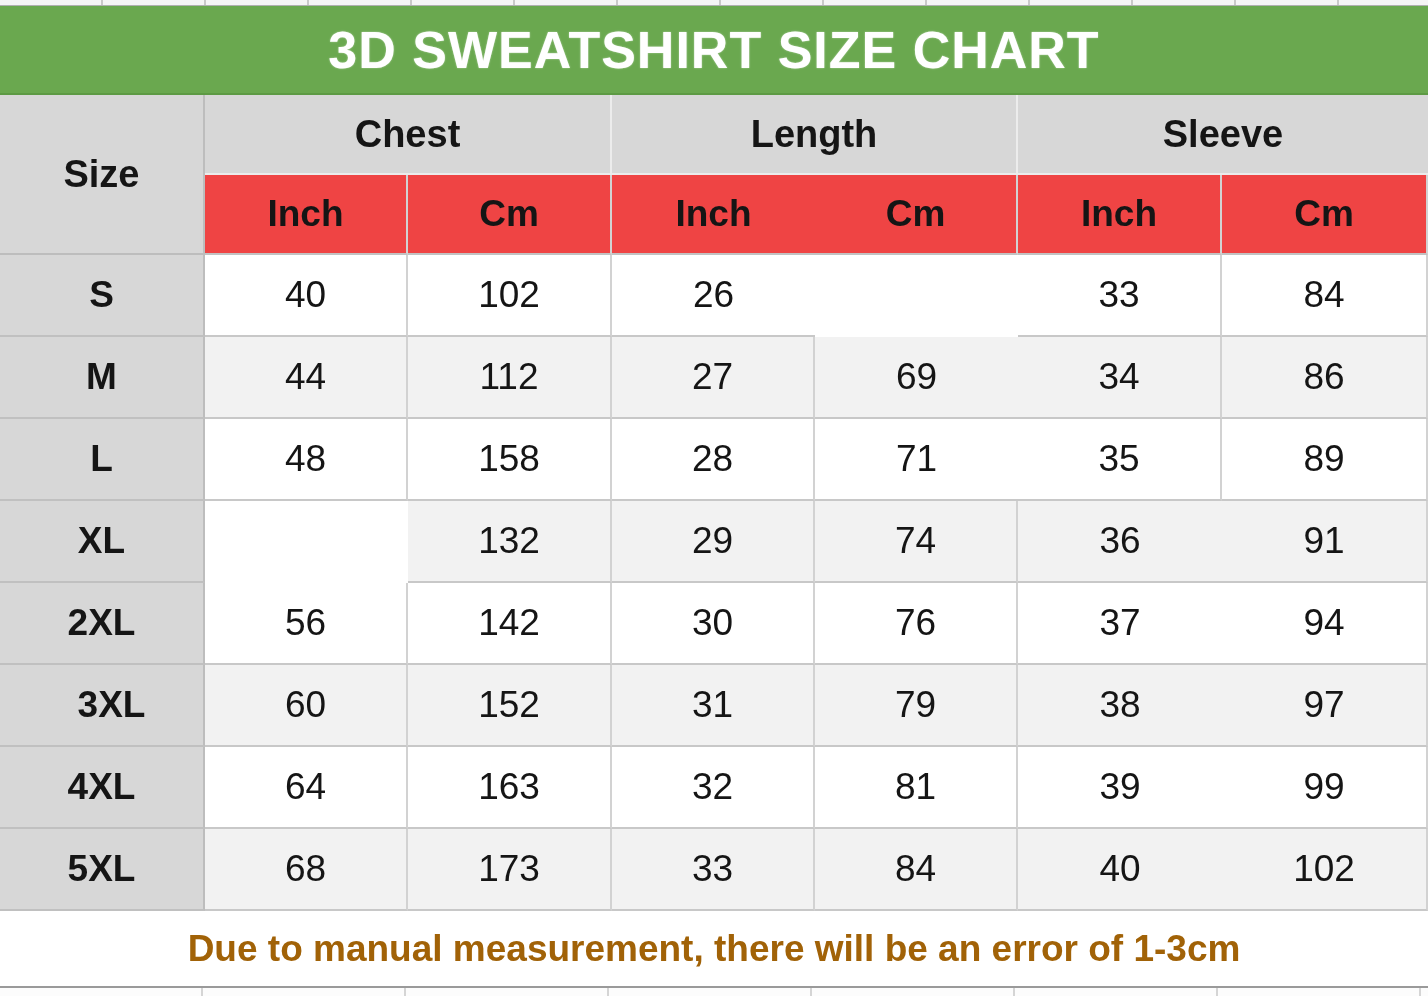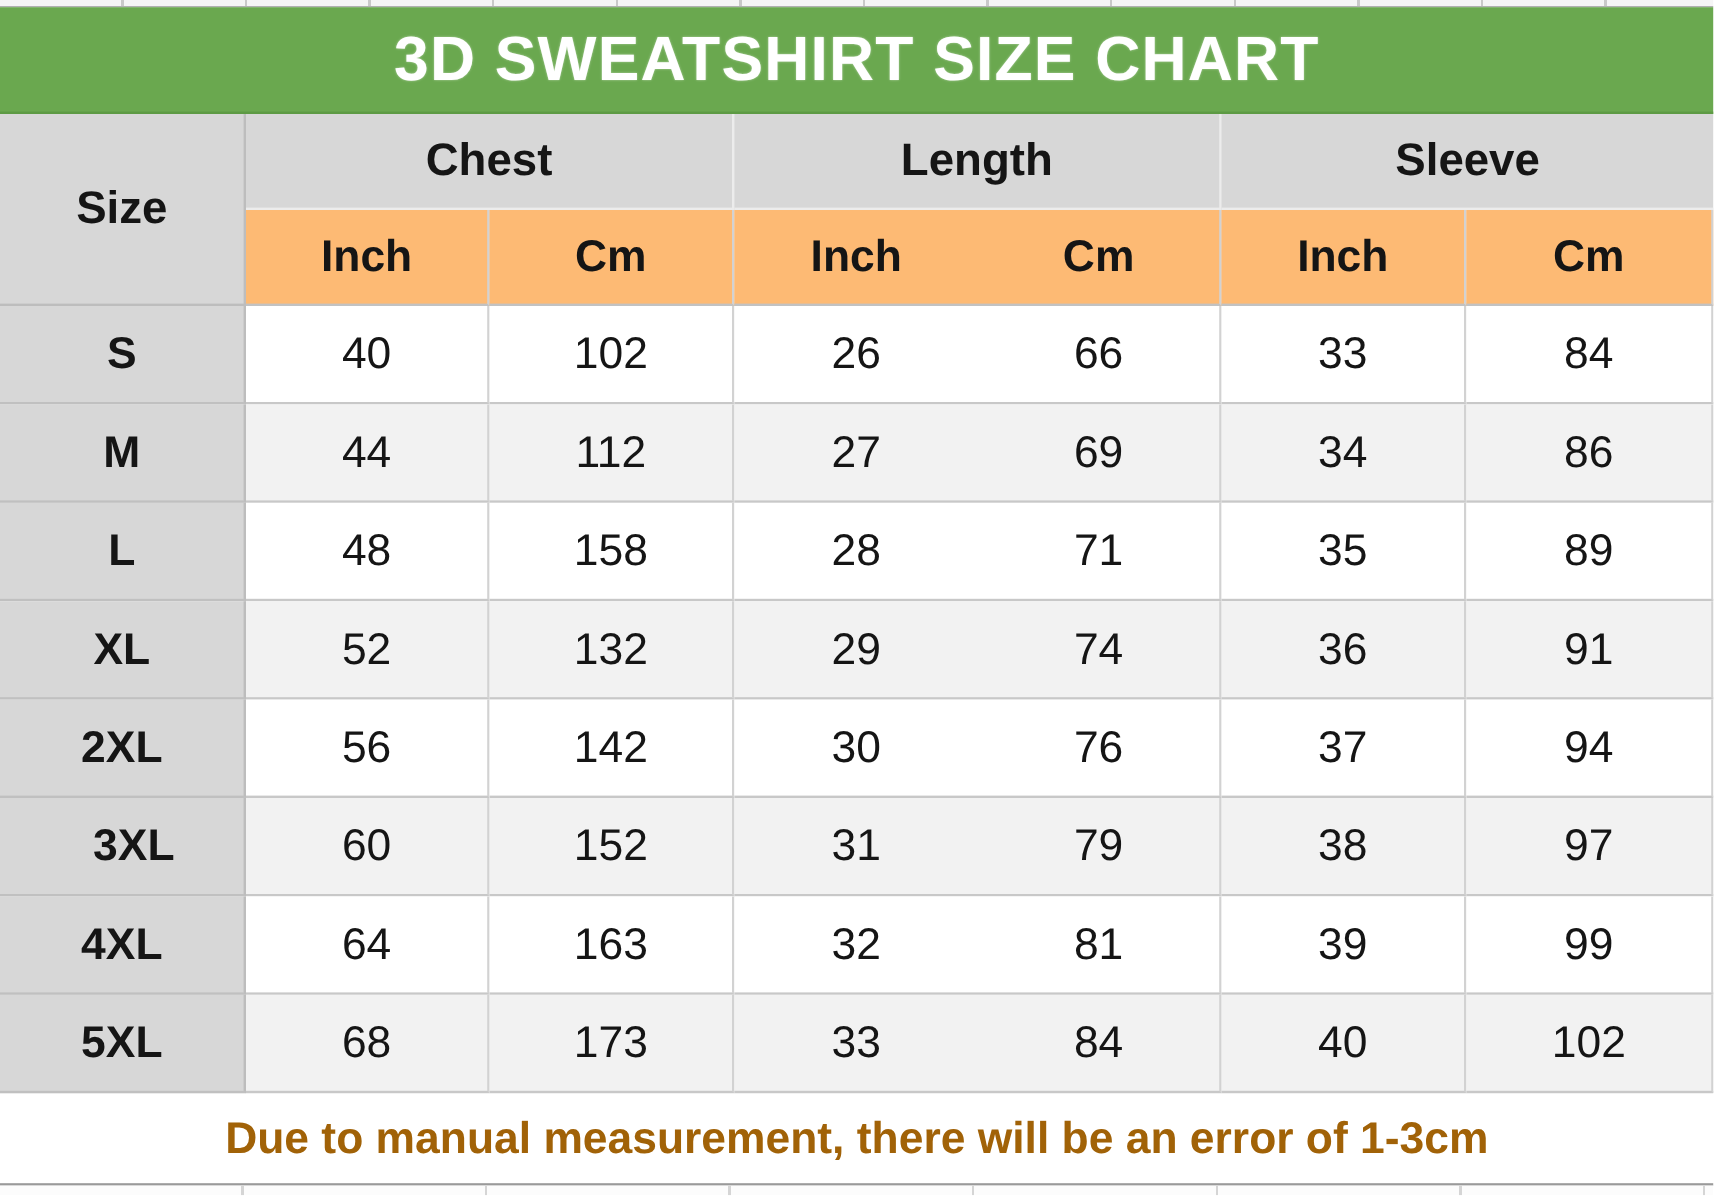--- a/index.html
+++ b/index.html
@@ -79,21 +79,21 @@
     font-size: 38px;
     border-right-color: #ececec;
     border-bottom-color: #ececec;
   }
   .g1 { grid-column: 2 / 4; }
   .g2 { grid-column: 4 / 6; }
   .g3 { grid-column: 6 / 8; border-right: none; }
 
   .unit {
     grid-row: 2;
-    background: #fdba74;
+    background: #ef4444;
     font-weight: bold;
     border-bottom-color: #c2c2c2;
   }
 
   .size-cell {
     background: #d7d7d7;
     font-weight: bold;
     border-right-color: #bdbdbd;
     border-bottom-color: #c0c0c0;
   }
@@ -134,39 +134,37 @@
     <div class="cell unit">Cm</div>
     <div class="cell unit">Inch</div>
     <div class="cell unit">Cm</div>
     <div class="cell unit">Inch</div>
     <div class="cell unit">Cm</div>
 
   <div class="cell size-cell" style="grid-area: 3 / 1;">S</div>
       <div class="cell val-cell" style="grid-area: 3 / 2;">40</div>
       <div class="cell val-cell" style="grid-area: 3 / 3;">102</div>
       <div class="cell val-cell" style="grid-area: 3 / 4;">26</div>
-      <div class="cell val-cell" style="grid-area: 3 / 5;">66</div>
       <div class="cell val-cell" style="grid-area: 3 / 6;">33</div>
       <div class="cell val-cell" style="grid-area: 3 / 7;">84</div>
       <div class="cell size-cell" style="grid-area: 4 / 1;">M</div>
       <div class="cell val-cell alt" style="grid-area: 4 / 2;">44</div>
       <div class="cell val-cell alt" style="grid-area: 4 / 3;">112</div>
       <div class="cell val-cell alt" style="grid-area: 4 / 4;">27</div>
       <div class="cell val-cell alt" style="grid-area: 4 / 5;">69</div>
       <div class="cell val-cell alt" style="grid-area: 4 / 6;">34</div>
       <div class="cell val-cell alt" style="grid-area: 4 / 7;">86</div>
       <div class="cell size-cell" style="grid-area: 5 / 1;">L</div>
       <div class="cell val-cell" style="grid-area: 5 / 2;">48</div>
       <div class="cell val-cell" style="grid-area: 5 / 3;">158</div>
       <div class="cell val-cell" style="grid-area: 5 / 4;">28</div>
       <div class="cell val-cell" style="grid-area: 5 / 5;">71</div>
       <div class="cell val-cell" style="grid-area: 5 / 6;">35</div>
       <div class="cell val-cell" style="grid-area: 5 / 7;">89</div>
       <div class="cell size-cell" style="grid-area: 6 / 1;">XL</div>
-      <div class="cell val-cell alt" style="grid-area: 6 / 2;">52</div>
       <div class="cell val-cell alt" style="grid-area: 6 / 3;">132</div>
       <div class="cell val-cell alt" style="grid-area: 6 / 4;">29</div>
       <div class="cell val-cell alt" style="grid-area: 6 / 5;">74</div>
       <div class="cell val-cell alt" style="grid-area: 6 / 6;">36</div>
       <div class="cell val-cell alt" style="grid-area: 6 / 7;">91</div>
       <div class="cell size-cell" style="grid-area: 7 / 1;">2XL</div>
       <div class="cell val-cell" style="grid-area: 7 / 2;">56</div>
       <div class="cell val-cell" style="grid-area: 7 / 3;">142</div>
       <div class="cell val-cell" style="grid-area: 7 / 4;">30</div>
       <div class="cell val-cell" style="grid-area: 7 / 5;">76</div>

